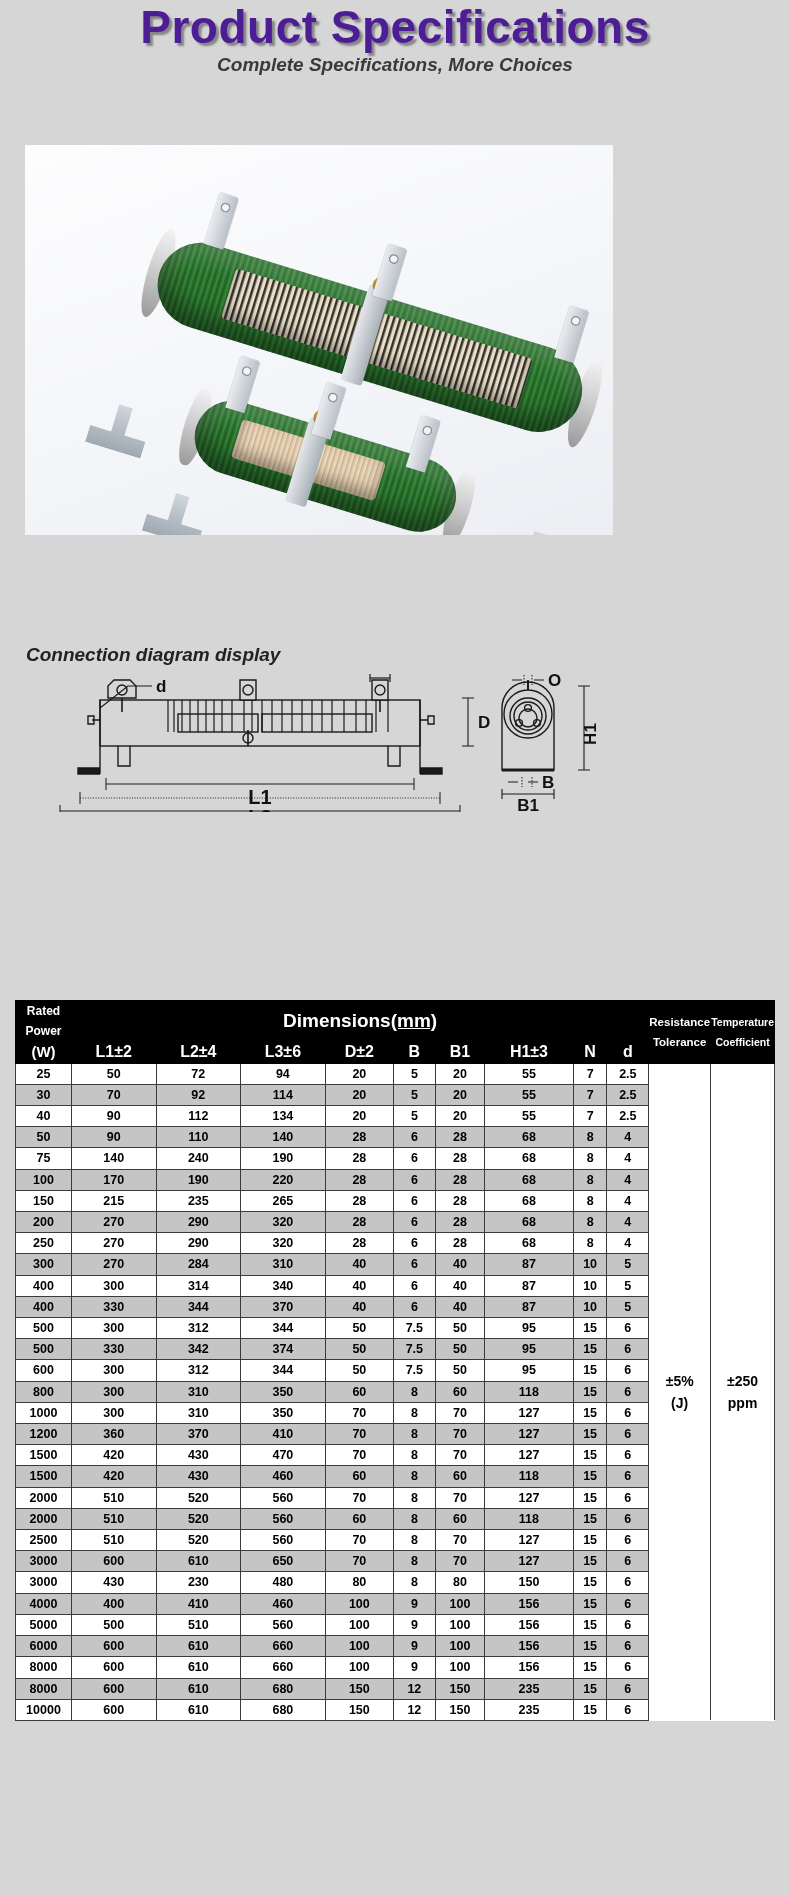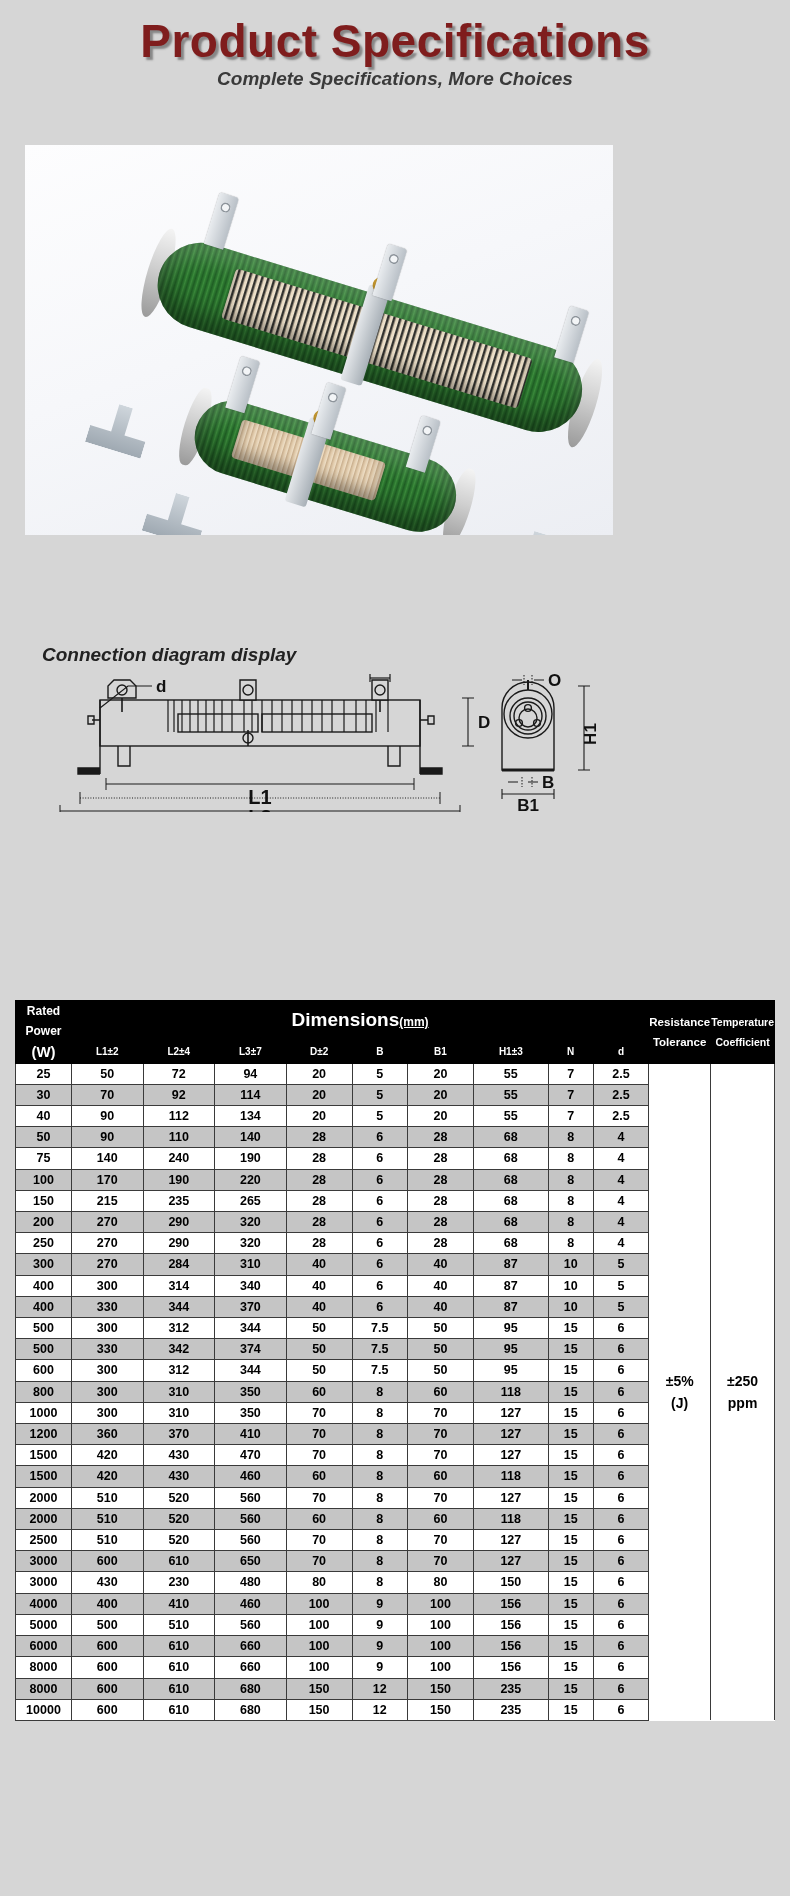--- a/index.html
+++ b/index.html
@@ -11,22 +11,22 @@
     overflow: hidden;
     position: relative;
   }
 
   
   .page-title {
     text-align: center;
     font-size: 46px;
     font-weight: bold;
     letter-spacing: 0.5px;
-    padding-top: 14px;
-    color: #7f1d1d;
+    padding-top: 0;
+    color: #4c1d95;
     text-shadow: 3px 3px 2px rgba(120,120,120,0.85);
   }
   .page-subtitle {
     text-align: center;
     font-size: 19px;
     font-style: italic;
     font-weight: bold;
     color: #3a3a3a;
   }
 
@@ -116,21 +116,21 @@
   }
   .clamp::before {
     content:""; position:absolute; left:3px; top:-10px;
     width:16px; height:16px; border-radius:50%;
     background: radial-gradient(circle at 35% 35%, #d8a93c, #8a6410);
   }
   .res-small .clamp { left: 124px; top: 18px; height: 88px; }
 
   
   .diagram-title {
-    position: absolute; left: 42px; top: 644px;
+    position: absolute; left: 26px; top: 644px;
     font-size: 19px; font-style: italic; font-weight: bold; color: #222;
   }
   .diagram-area { position: absolute; left: 0; top: 672px; width: 790px; height: 140px; }
 
   
   .spec-table {
     position: absolute; left: 15px; top: 1000px;
     width: 760px;
     border-collapse: collapse;
     font-size: 12.5px;
@@ -143,25 +143,25 @@
     height: 20.2px;
     line-height: 20.2px;
     font-weight: bold;
     white-space: nowrap;
   }
   .spec-table thead th {
     background: #000; color: #fff; border-color: #000;
   }
   .hd-rated   { width: 56px; font-size: 12px; }
   .hd-dims    { font-size: 19px; font-weight: normal; }
-  .hd-dims .mm { font-size: 12px; text-decoration: underline; }
+  .hd-dims .mm { font-size: 19px; text-decoration: underline; }
   .hd-res, .hd-temp { font-size: 11.5px; line-height: 14px; width: 62px; }
   .hd-temp { font-size: 10.5px; }
   .sub-unit { font-size: 15px; }
-  .sub-col  { font-size: 10px; }
+  .sub-col  { font-size: 16px; }
   tbody tr.alt td { background: #c5c5c5; }
   tbody td { font-size: 12.5px; color: #000; }
   td.tol-cell {
     font-size: 14px;
     background: #fff !important;
     border-left: 1px solid #3a3a3a;
     border-right: 1px solid #3a3a3a;
     border-top: none; border-bottom: none;
     line-height: 20px;
   }
@@ -335,21 +335,21 @@
       <th class="hd-temp" rowspan="3">
         <span>Temperature</span><br>
         <span>Coefficient</span>
       </th>
     </tr>
     <tr></tr>
     <tr>
       <th class="sub-unit">(W)</th>
       <th class="sub-col">L1±2</th>
       <th class="sub-col">L2±4</th>
-      <th class="sub-col">L3±7</th>
+      <th class="sub-col">L3±6</th>
       <th class="sub-col">D±2</th>
       <th class="sub-col">B</th>
       <th class="sub-col">B1</th>
       <th class="sub-col">H1±3</th>
       <th class="sub-col">N</th>
       <th class="sub-col">d</th>
     </tr>
   </thead>
   <tbody id="table-body">
       <tr>

